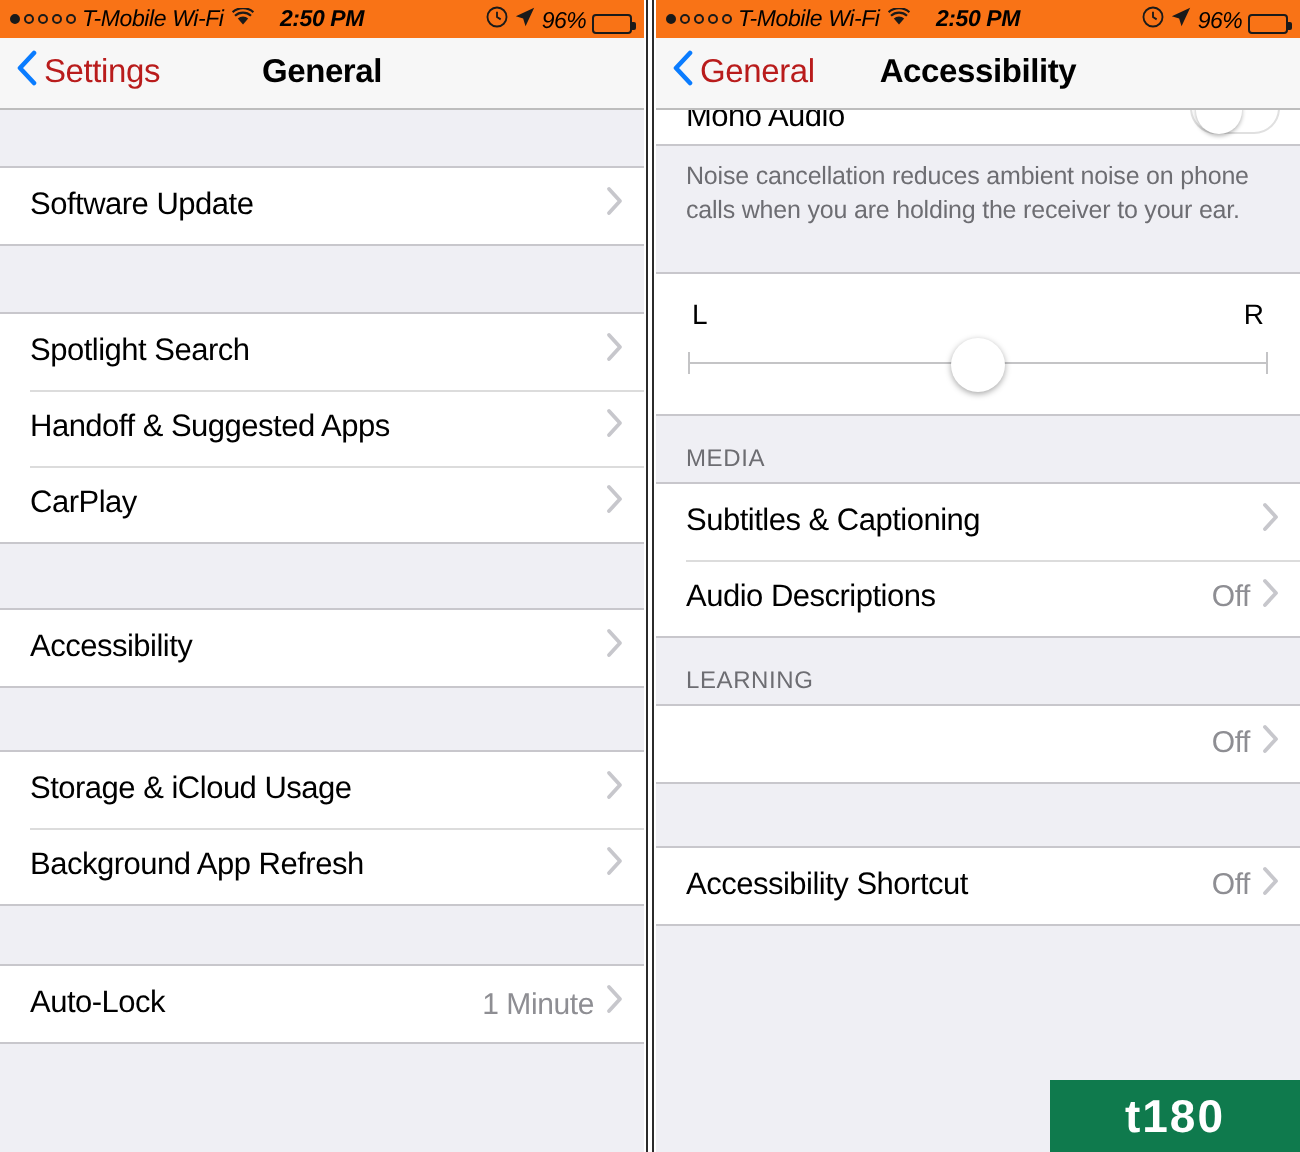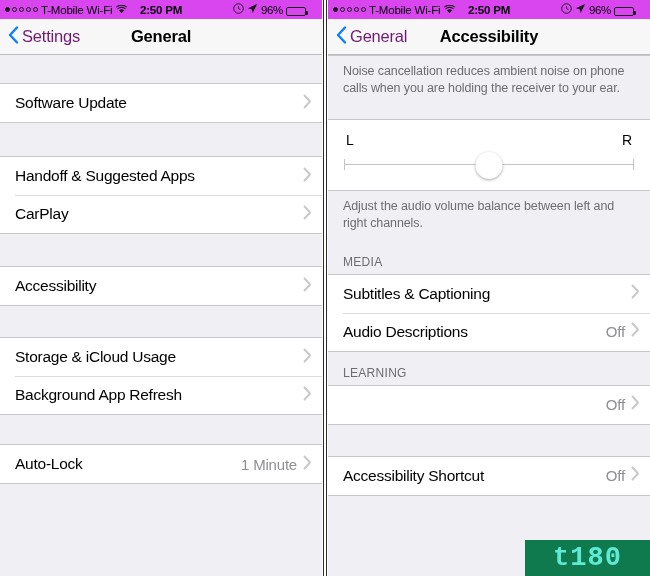--- a/index.html
+++ b/index.html
@@ -26,25 +26,26 @@
     position:relative;
   }
   .divider::before, .divider::after {
     content:""; position:absolute; top:0; bottom:0; width:1px; background:#2b2b2b;
   }
   .divider::before { left:1px; }
   .divider::after { right:1px; }
 
   
   .statusbar {
-    height:19px; background:#d946ef;
+    height:19px; background:#f97316;
     display:flex; align-items:center;
-    padding:0 16px 0 5px;
+    padding:0 6px 0 5px;
     font-size:11px; color:#000;
     position:relative;
+    font-style:italic;
   }
   .sb-left { display:flex; align-items:center; gap:3px; }
   .dots { display:flex; align-items:center; gap:2px; }
   .dot { width:5px; height:5px; border-radius:50%; border:1px solid #1a1a1a; }
   .dot.filled { background:#1a1a1a; }
   .carrier { font-size:11.5px; letter-spacing:-0.2px; }
   .wifi { margin-left:1px; display:inline-block; }
   .sb-time {
     position:absolute; left:0; right:0; text-align:center;
     font-size:11.5px; font-weight:bold; letter-spacing:-0.2px;
@@ -65,21 +66,21 @@
     width:2px; height:4px; background:#1a1a1a; border-radius:0 1px 1px 0;
   }
 
   
   .navbar {
     height:36px; background:#f7f7f7;
     border-bottom:1px solid #bdbdbd;
     display:flex; align-items:center;
     position:relative; padding:0 8px;
   }
-  .back { display:flex; align-items:center; gap:3px; color:#701a75; cursor:pointer; }
+  .back { display:flex; align-items:center; gap:3px; color:#b91c1c; cursor:pointer; }
   .back .chev { display:block; }
   .back .btext { font-size:16.5px; letter-spacing:-0.2px; }
   .nav-title {
     position:absolute; left:0; right:0; text-align:center;
     font-size:16.5px; font-weight:bold; color:#000;
     letter-spacing:-0.2px; pointer-events:none;
   }
 
   
   .scroll { position:absolute; top:55px; left:0; right:0; bottom:0; overflow:hidden; }
@@ -140,22 +141,22 @@
   }
 
   
   .watermark {
     position:absolute; right:0; bottom:0;
     width:125px; height:36px; background:#0f7a4d;
     display:flex; align-items:center; justify-content:center;
     z-index:50;
   }
   .watermark .wm-text {
-    color:#5eead4; font-size:27px; font-weight:bold;
-    font-family:Liberation Mono, monospace;
+    color:#ffffff; font-size:23px; font-weight:bold;
+    font-family:Liberation Sans, sans-serif;
     letter-spacing:1px; line-height:1;
   }
 </style>
 </head>
 <body>
 
 <div class="screens">
 
   <div class="phone">
 
@@ -219,20 +220,28 @@
                   <path d="M1.5 1.5 L7 7.5 L1.5 13.5" stroke="#c7c7cc" stroke-width="1.9" fill="none" stroke-linecap="round" stroke-linejoin="round"></path>
                 </svg></span>
           </span>
         </div>
       </div>
 
       <div class="gap" style="height:33px"></div>
 
       <div class="group">
         <div class="row">
+          <span class="label">Spotlight Search</span>
+          <span class="right">
+              <span class="chevron-r"><svg width="9" height="15" viewBox="0 0 9 15">
+                  <path d="M1.5 1.5 L7 7.5 L1.5 13.5" stroke="#c7c7cc" stroke-width="1.9" fill="none" stroke-linecap="round" stroke-linejoin="round"></path>
+                </svg></span>
+            </span>
+        </div>
+        <div class="row">
           <span class="label">Handoff &amp; Suggested Apps</span>
           <span class="right">
               <span class="chevron-r"><svg width="9" height="15" viewBox="0 0 9 15">
                   <path d="M1.5 1.5 L7 7.5 L1.5 13.5" stroke="#c7c7cc" stroke-width="1.9" fill="none" stroke-linecap="round" stroke-linejoin="round"></path>
                 </svg></span>
             </span>
         </div>
         <div class="row">
           <span class="label">CarPlay</span>
           <span class="right">
@@ -342,40 +351,47 @@
             </svg>
         </span>
         <span class="btext">General</span>
       </div>
       <div class="nav-title">Accessibility</div>
     </div>
 
     <div class="scroll">
 
       <div class="group" style="border-top:none">
+        <div class="row partial">
+          <span class="label">Mono Audio</span>
+          <span class="right" style="position:relative;top:-14px;">
+            <span class="toggle off cut">
+                <span class="knob"></span>
+              </span>
+          </span>
+        </div>
       </div>
 
       <div class="footnote">Noise cancellation reduces ambient noise on phone calls when you are holding the receiver to your ear.</div>
 
       <div class="gap" style="height:13px"></div>
 
       <div class="sliderbox">
         <div class="slider-lbls">
           <span>L</span>
           <span>R</span>
         </div>
         <div class="track">
           <span class="line"></span>
           <span class="cap l"></span>
           <span class="cap r"></span>
           <span class="thumb" style="left: 50%;"></span>
         </div>
       </div>
 
-      <div class="footnote">Adjust the audio volume balance between left and right channels.</div>
 
       <div class="secthead">MEDIA</div>
 
       <div class="group">
         <div class="row">
           <span class="label">Subtitles &amp; Captioning</span>
           <span class="right">
               <span class="chevron-r"><svg width="9" height="15" viewBox="0 0 9 15">
                   <path d="M1.5 1.5 L7 7.5 L1.5 13.5" stroke="#c7c7cc" stroke-width="1.9" fill="none" stroke-linecap="round" stroke-linejoin="round"></path>
                 </svg></span>

